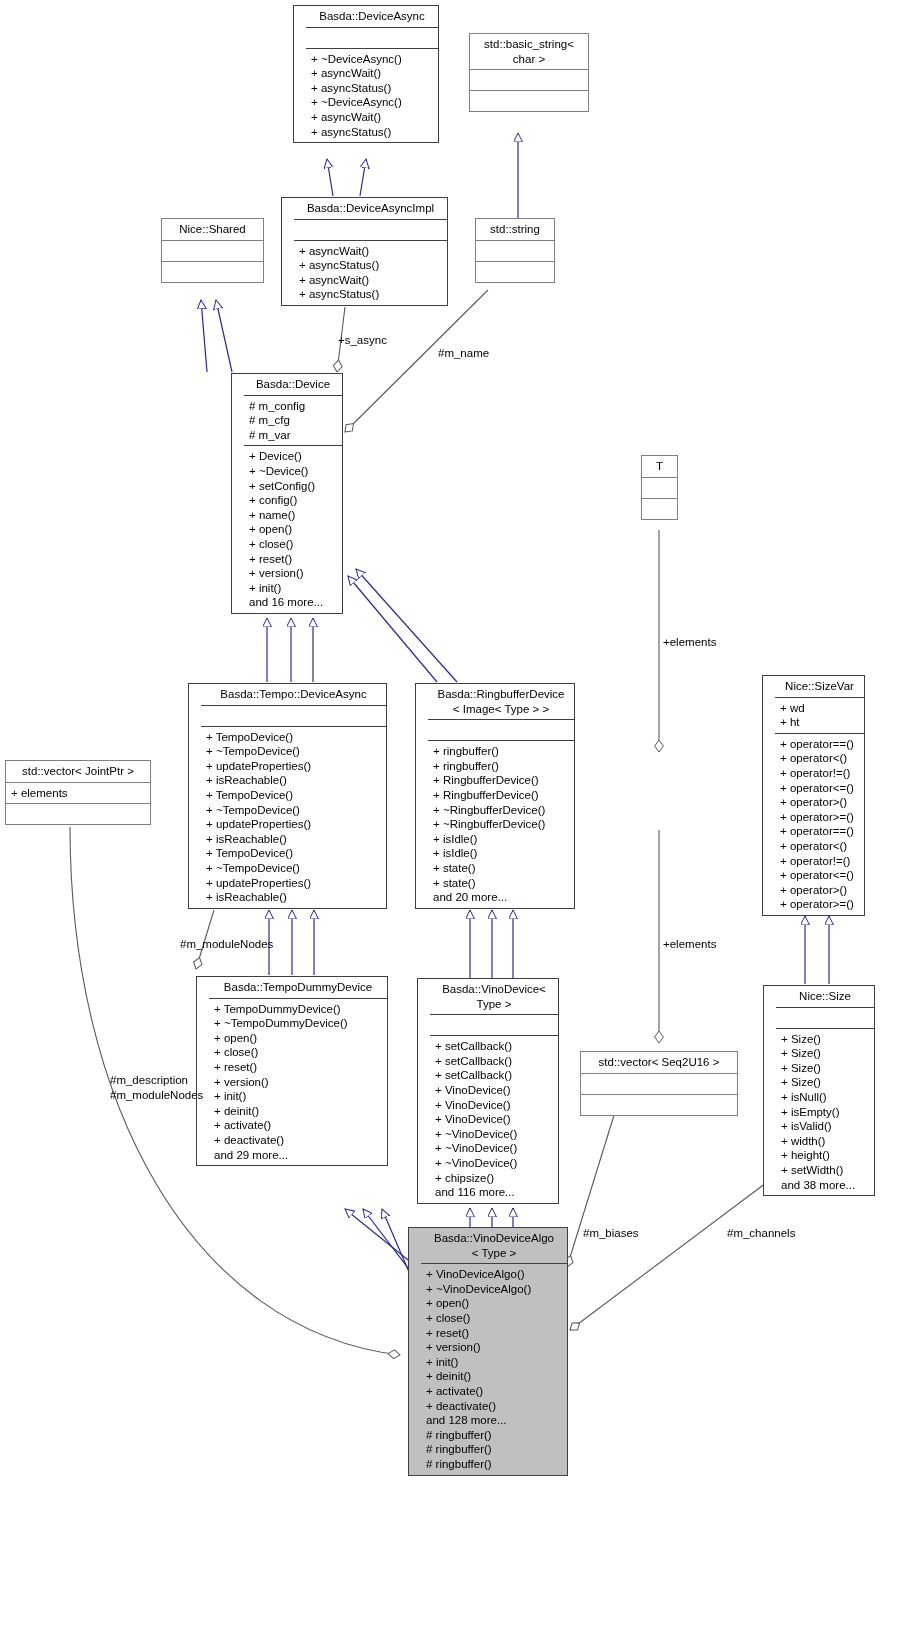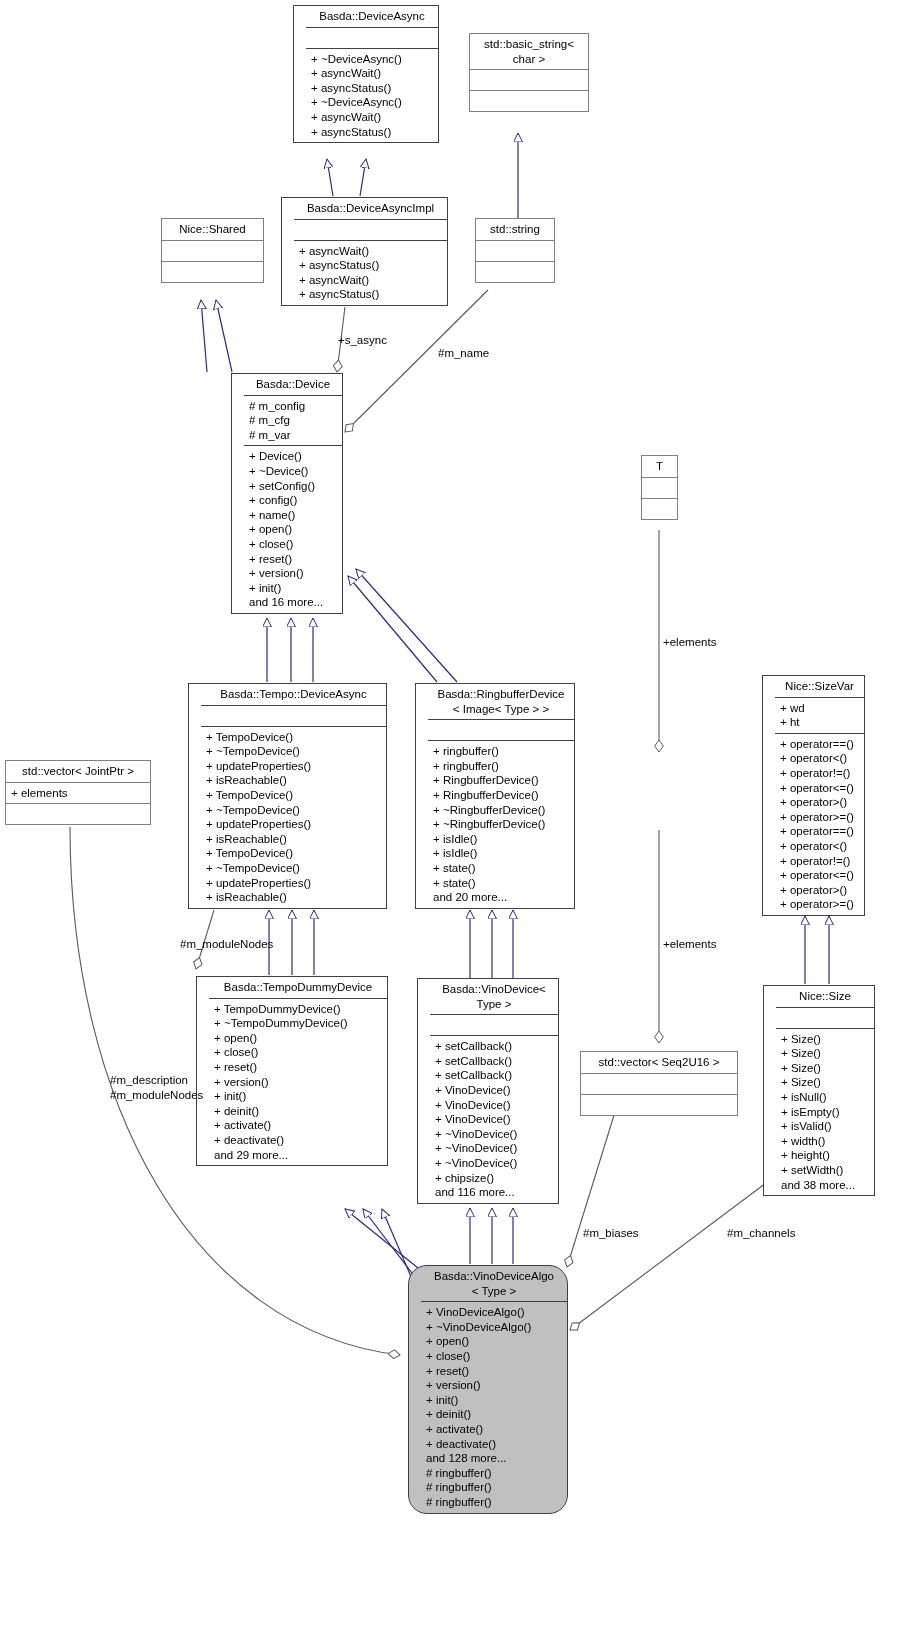--- a/index.html
+++ b/index.html
@@ -339,21 +339,21 @@
       <div class="row">+ isNull()</div>
       <div class="row">+ isEmpty()</div>
       <div class="row">+ isValid()</div>
       <div class="row">+ width()</div>
       <div class="row">+ height()</div>
       <div class="row">+ setWidth()</div>
       <div class="row">and 38 more...</div>
     </div>
   </div>
 
-  <div class="node solid highlight" style="left:408px; top:1265px; width:160px;border-radius:19px;">
+  <div class="node solid highlight" style="left:408px; top:1227px; width:160px;">
     <div class="title">Basda::VinoDeviceAlgo
 &lt; Type &gt;</div>
     <div class="ops">
       <div class="row">+ VinoDeviceAlgo()</div>
       <div class="row">+ ~VinoDeviceAlgo()</div>
       <div class="row">+ open()</div>
       <div class="row">+ close()</div>
       <div class="row">+ reset()</div>
       <div class="row">+ version()</div>
       <div class="row">+ init()</div>

